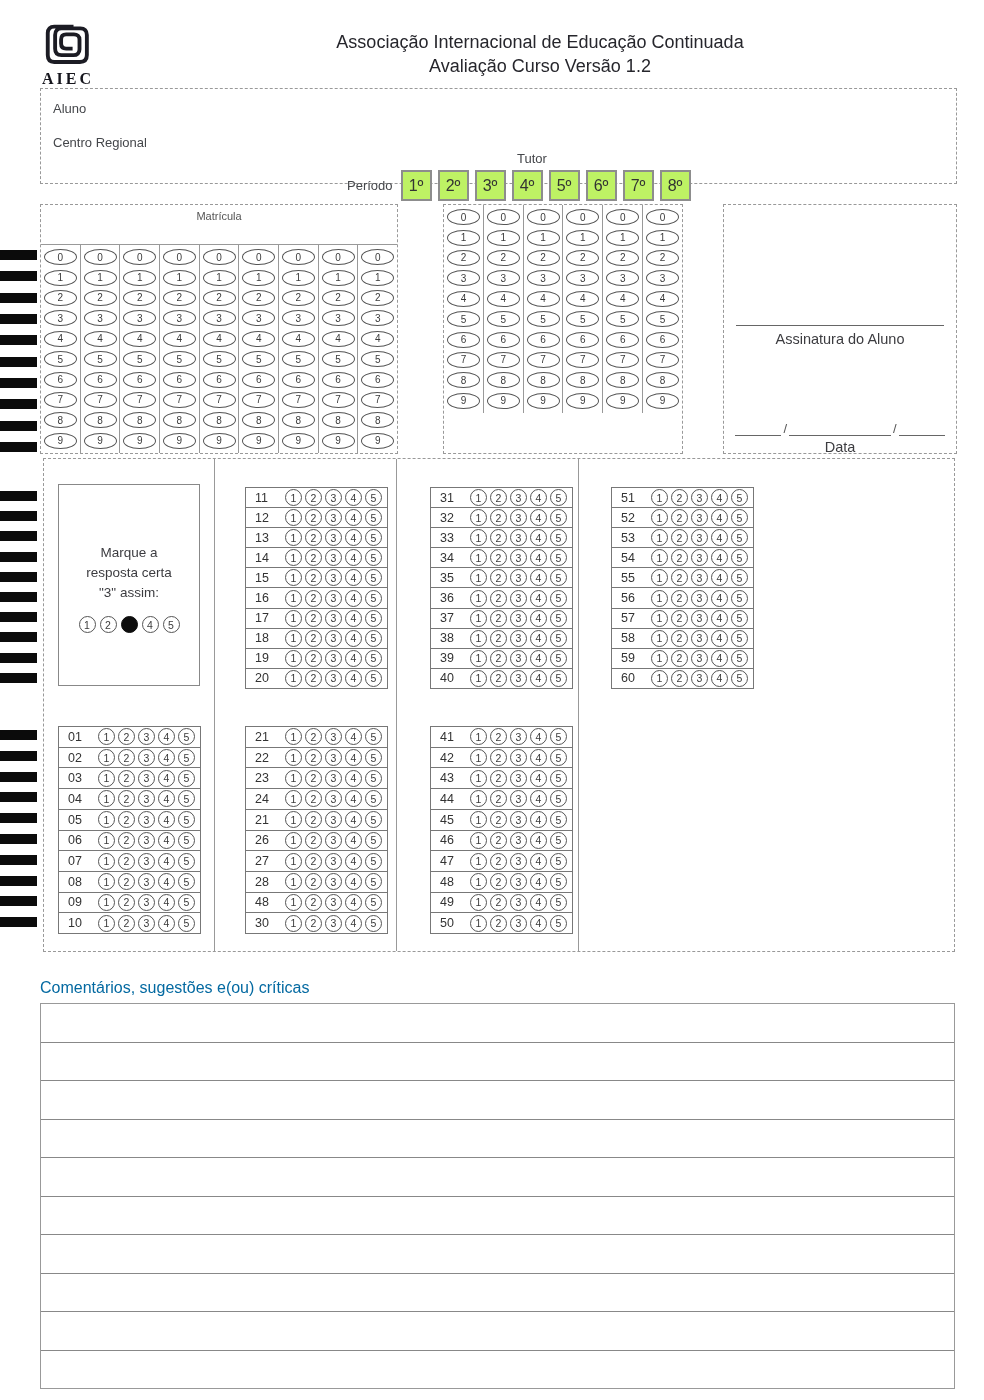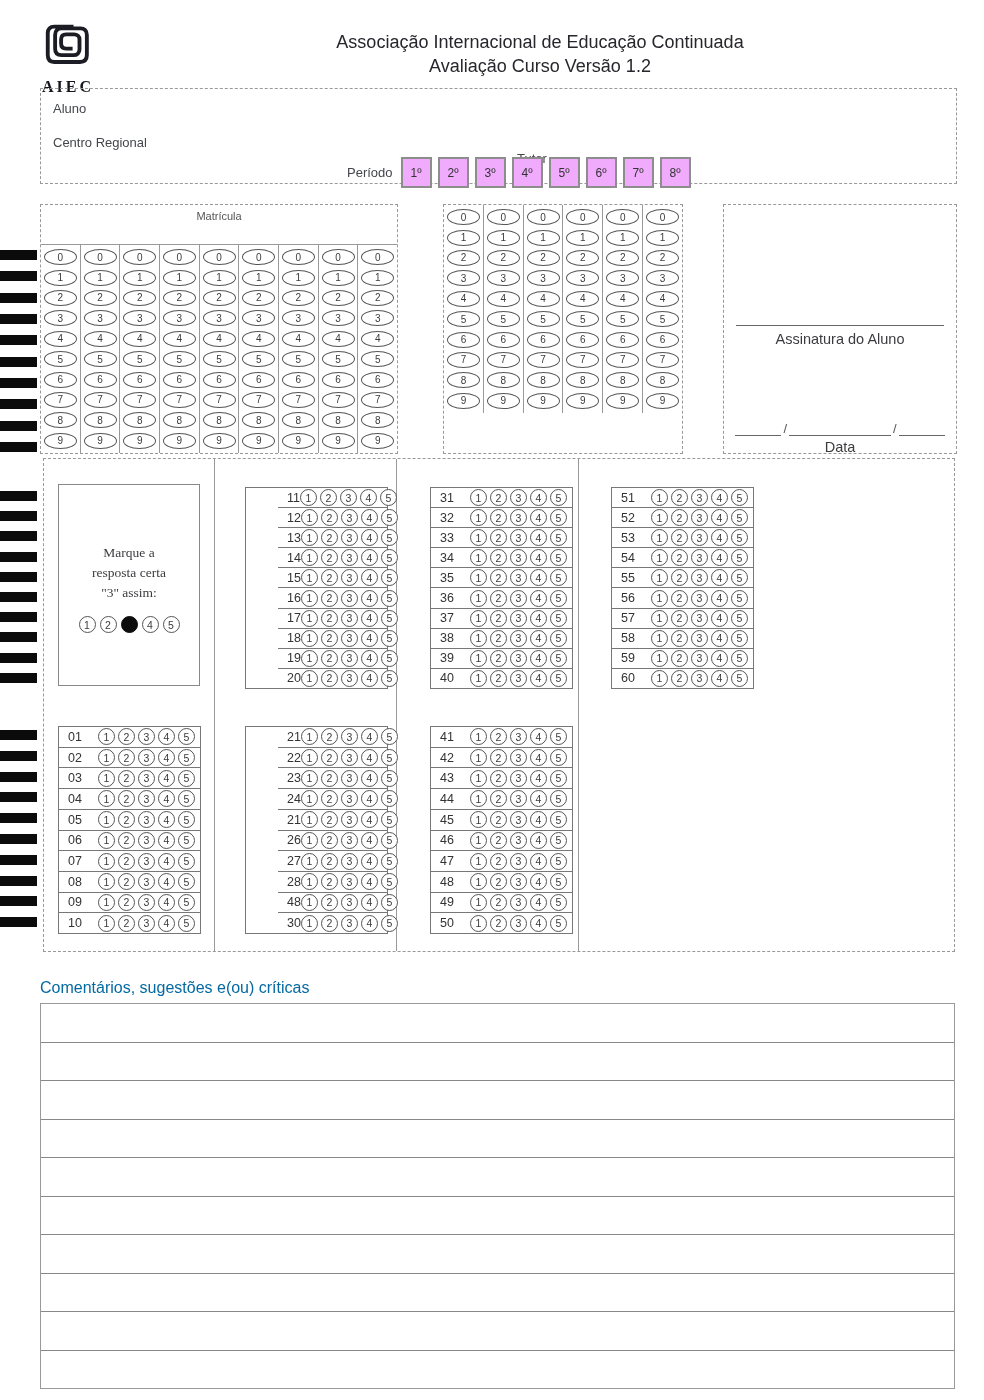--- a/index.html
+++ b/index.html
@@ -3,34 +3,34 @@
 <meta charset="utf-8">
 <style>
   html,body{margin:0;padding:0;background:#e8e8e8;}
   .page{position:relative;width:984px;height:1400px;background:#ffffff;margin:0 auto;
         font-family:"Liberation Sans",sans-serif;color:#333;overflow:hidden;}
 
   
   .logo{position:absolute;left:42px;top:22px;width:80px;}
   .logo svg{display:block;}
   .logo-text{font-family:"Liberation Serif",serif;font-weight:bold;font-size:16px;
-             letter-spacing:3px;color:#15151c;margin-top:10px;}
+             letter-spacing:3px;color:#15151c;margin-top:2px;}
   .title{position:absolute;left:120px;top:30px;width:840px;text-align:center;
          font-size:18px;color:#26262c;line-height:24px;}
 
   
   .top-box{position:absolute;left:40px;top:88px;width:917px;height:96px;border:1px dashed #999;box-sizing:border-box;}
   .lbl{position:absolute;font-size:13px;color:#44464a;}
   .lbl-aluno{left:12px;top:12px;}
   .lbl-centro{left:12px;top:46px;}
   .lbl-tutor{left:476px;top:46px;margin-top:16px;}
-  .periodo-row{position:absolute;left:306px;top:68px;display:flex;align-items:center;gap:6px;}
+  .periodo-row{position:absolute;left:306px;top:81px;display:flex;align-items:center;gap:6px;}
   .periodo-label{font-size:13px;color:#44464a;margin-right:2px;}
-  .period-box{width:31px;height:31px;border:2px solid #8d8d8d;box-sizing:border-box;background:#f0abfc;
-              display:flex;align-items:center;justify-content:center;font-size:12px;color:#333;}
+  .period-box{width:31px;height:31px;border:2px solid #8d8d8d;box-sizing:border-box;background:#bef264;
+              display:flex;align-items:center;justify-content:center;font-size:16px;color:#333;}
 
   
   .digit-section{position:absolute;border:1px dashed #999;box-sizing:border-box;background:#fff;}
   .digit-matricula{left:40px;top:204px;width:358px;height:250px;}
   .digit-codigo{left:443px;top:204px;width:240px;height:250px;}
   .digit-header{height:40px;border-bottom:1px solid #999;text-align:center;font-size:11px;
                 color:#555;padding-top:5px;box-sizing:border-box;}
   .digit-cols{display:flex;height:208px;}
   .digit-col{flex:1;display:flex;flex-direction:column;justify-content:space-around;
              align-items:center;border-right:1px solid #999;padding:2px 0;}
@@ -49,32 +49,32 @@
   .date-slash{padding:0 2px;}
   .date-label{position:absolute;left:0;top:234px;width:100%;text-align:center;font-size:14.5px;color:#3c3c40;}
 
   
   .answers-box{position:absolute;left:43px;top:458px;width:912px;height:494px;border:1px dashed #999;box-sizing:border-box;}
   .panel-divider{position:absolute;top:0;height:100%;border-left:1px solid #999;width:0;}
   .pd1{left:170px;}.pd2{left:352px;}.pd3{left:534px;}
 
   .instr-box{position:absolute;left:14px;top:25px;width:142px;height:202px;border:1px solid #888;
              box-sizing:border-box;text-align:center;font-size:13.5px;color:#3c3c40;}
-  .instr-text{margin-top:58px;line-height:20px;font-family:Liberation Serif, serif;}
+  .instr-text{margin-top:58px;line-height:20px;}
   .instr-bubbles{margin-top:13px;display:flex;justify-content:center;gap:4px;}
 
   .bubble-c{width:17px;height:17px;border:1px solid #555;border-radius:50%;box-sizing:border-box;
             display:flex;align-items:center;justify-content:center;font-size:10.5px;color:#3a3a3a;background:#fff;}
   .bubble-c.filled{background:#0d0d0d;border-color:#0d0d0d;color:transparent;}
 
   .answer-block{position:absolute;width:143px;border:1px solid #777;box-sizing:border-box;
                 display:flex;flex-direction:column;background:#fff;}
   .blk-top{top:28px;height:202px;}
   .blk-bottom{top:267px;height:208px;}
-  .bx1{left:14px;}.bx2{left:201px;padding-left:32px;}.bx3{left:386px;}.bx4{left:567px;}
+  .bx1{left:14px;}.bx2{left:201px;}.bx3{left:386px;}.bx4{left:567px;}
   .answer-row{flex:1;display:flex;align-items:center;border-bottom:1px solid #777;}
   .answer-row:last-child{border-bottom:none;}
   .q-num{width:30px;padding-left:9px;font-size:12.5px;color:#333;}
   .q-bubbles{display:flex;gap:3px;}
 
   
   .regmark{position:absolute;left:0;width:37px;height:10px;background:#0b0b0b;}
 
   
   .comments-label{position:absolute;left:40px;top:979px;font-size:16px;color:#0369a1;}

